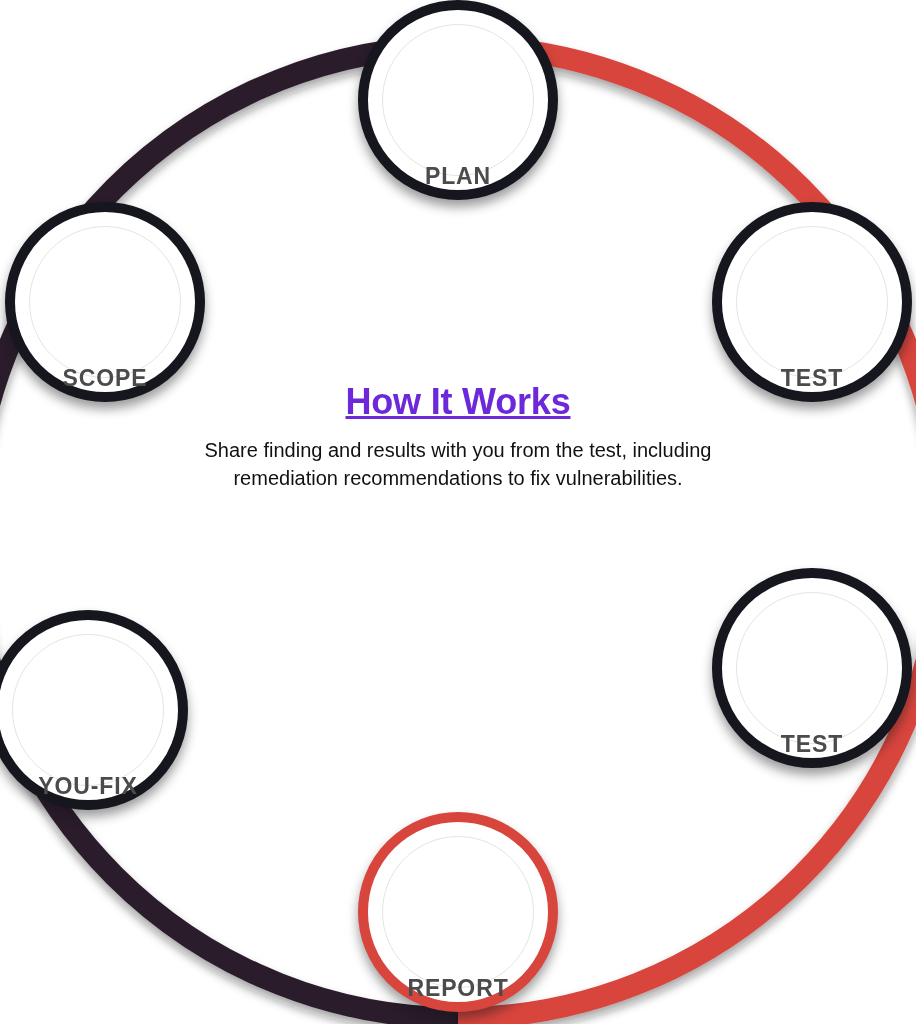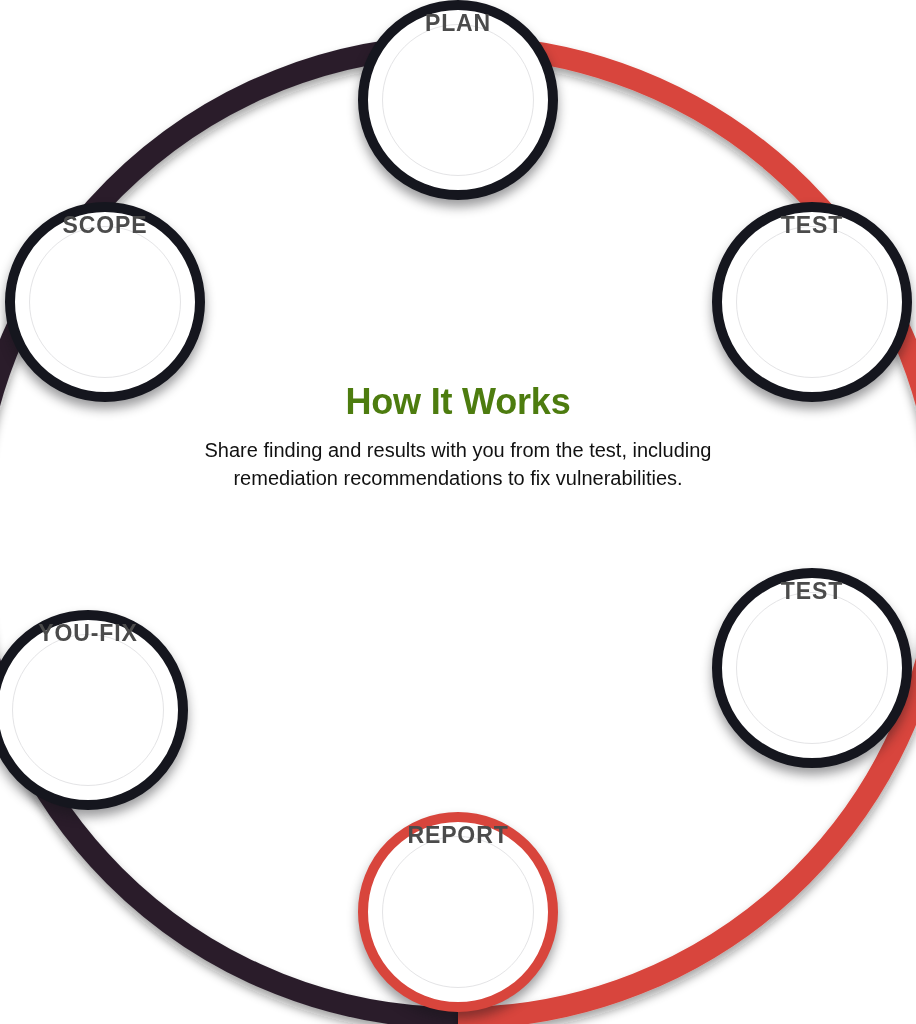--- a/index.html
+++ b/index.html
@@ -34,24 +34,25 @@
     left: 50%;
     top: 382px;
     width: 580px;
     margin-left: -290px;
     text-align: center;
     pointer-events: none;
   }
   .center-title {
     font-size: 36px;
     font-weight: 700;
-    color: #4d7c0f;
+    color: #6d28d9;
     letter-spacing: -0.2px;
     line-height: 1.1;
     margin: 0 0 14px 0;
+    text-decoration: underline;
   }
   .center-desc {
     font-size: 20px;
     font-weight: 400;
     color: #111111;
     line-height: 1.42;
     margin: 0 auto;
     width: 560px;
   }
 
@@ -59,21 +60,21 @@
   .node {
     position: absolute;
     width: 200px;
     height: 200px;
     margin-left: -100px;
     margin-top: -100px;
     border-radius: 50%;
     box-sizing: border-box;
     background: #ffffff;
     display: flex;
-    align-items: flex-start;
+    align-items: flex-end;
     justify-content: center;
   }
   .node.dark {
     border: 10px solid #15161e;
     box-shadow: 0 7px 11px rgba(20,18,24,0.42);
   }
   .node.active {
     border: 10px solid #d8453c;
     box-shadow: 0 7px 11px rgba(20,18,24,0.42);
   }

